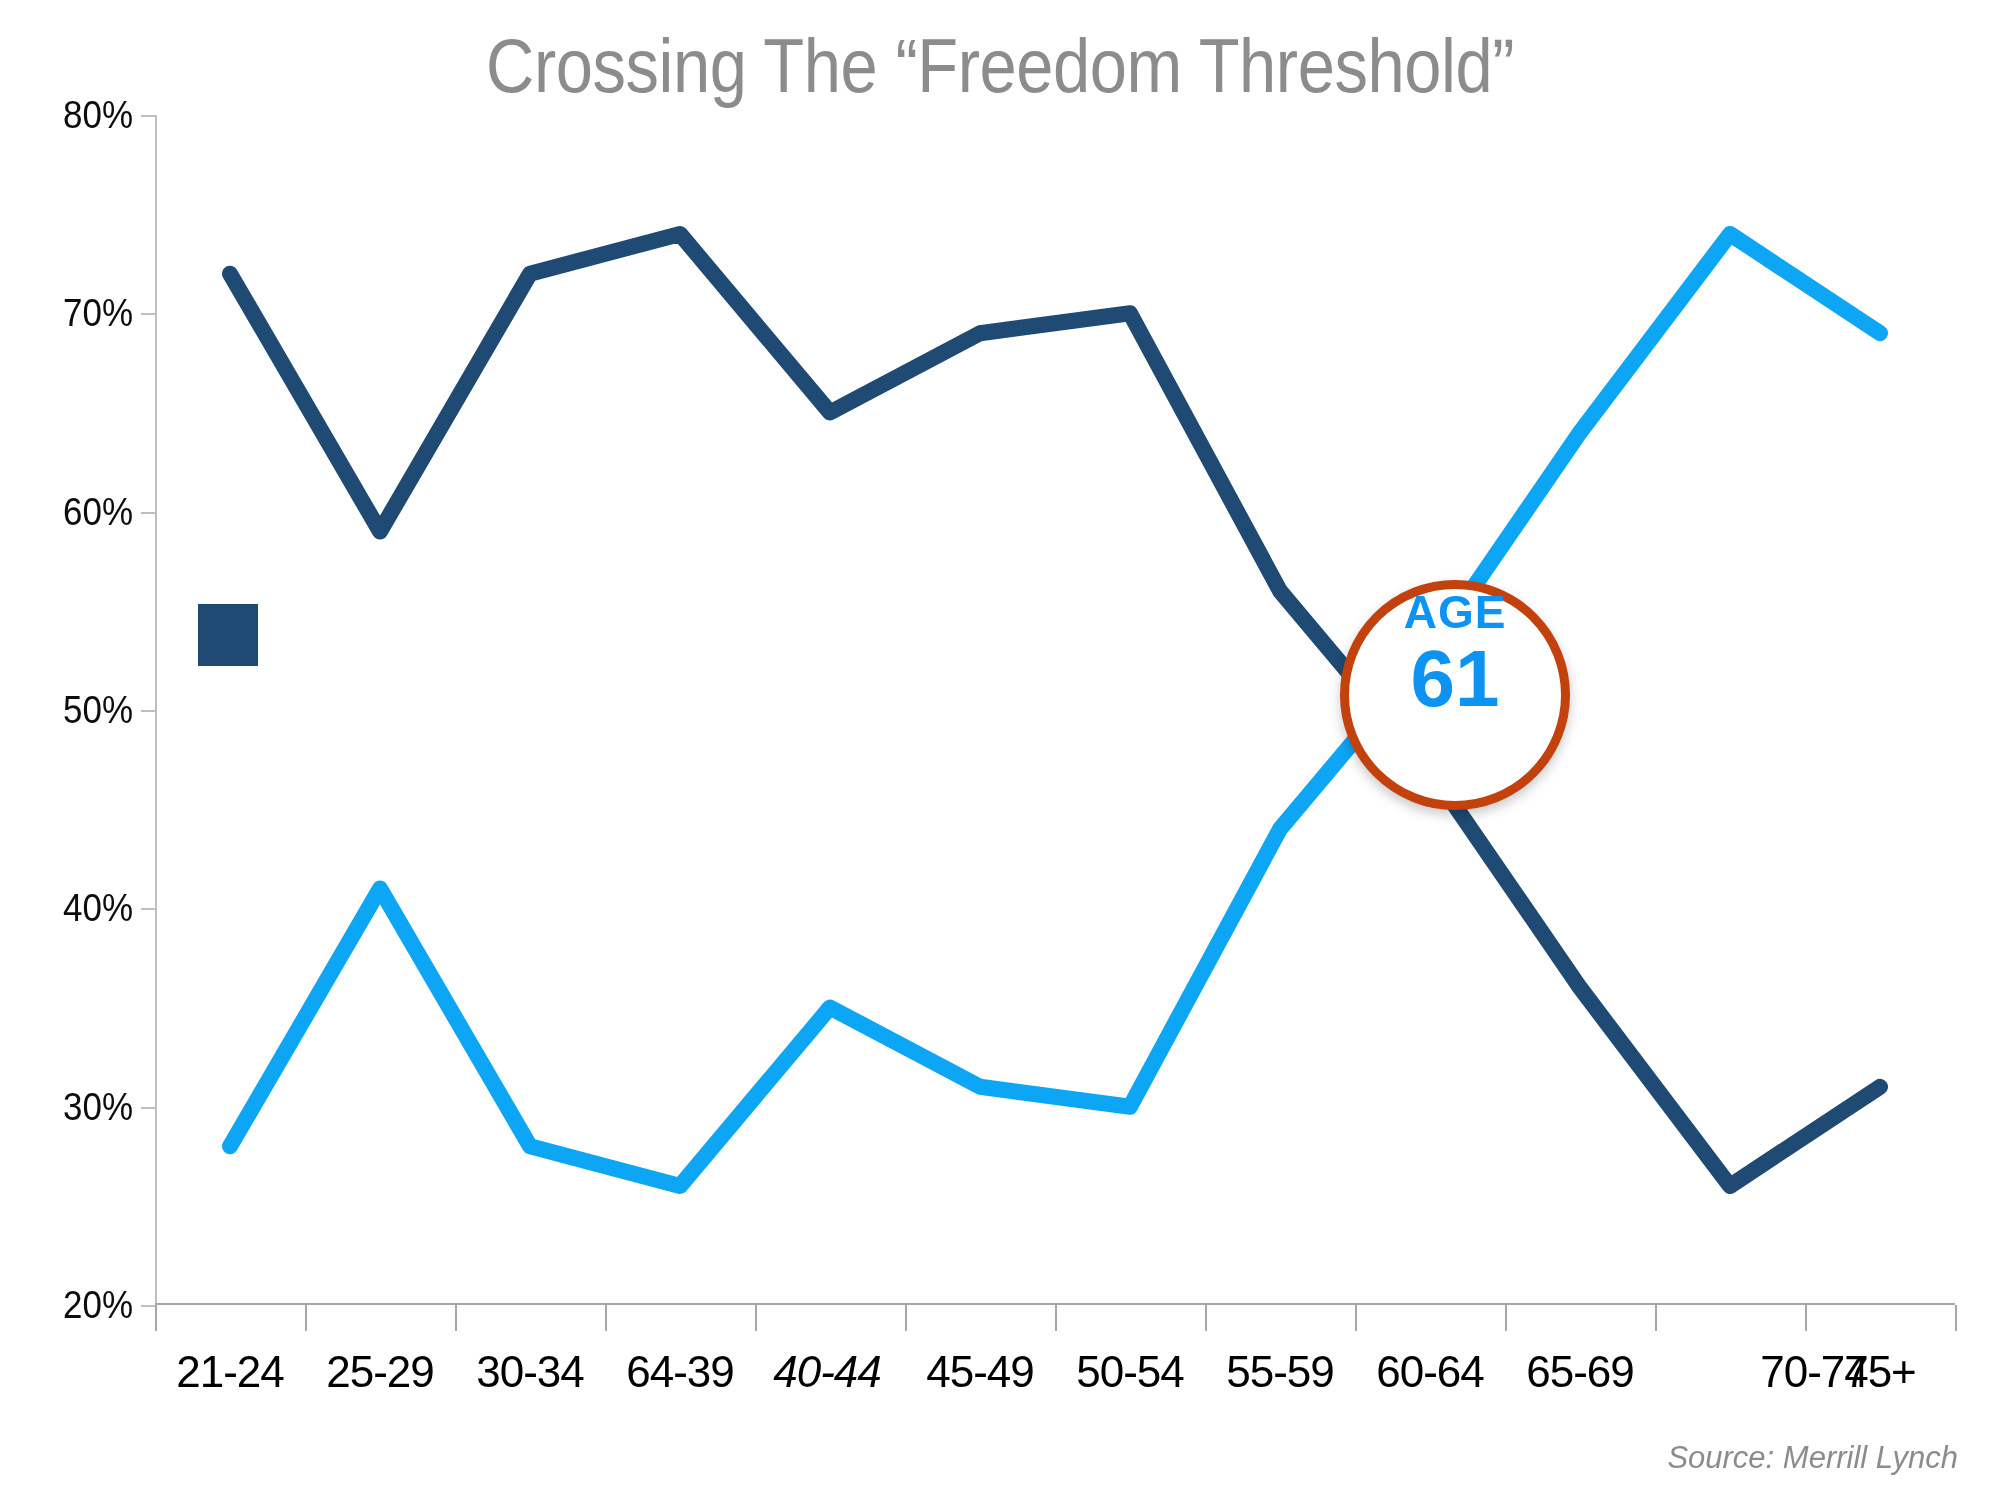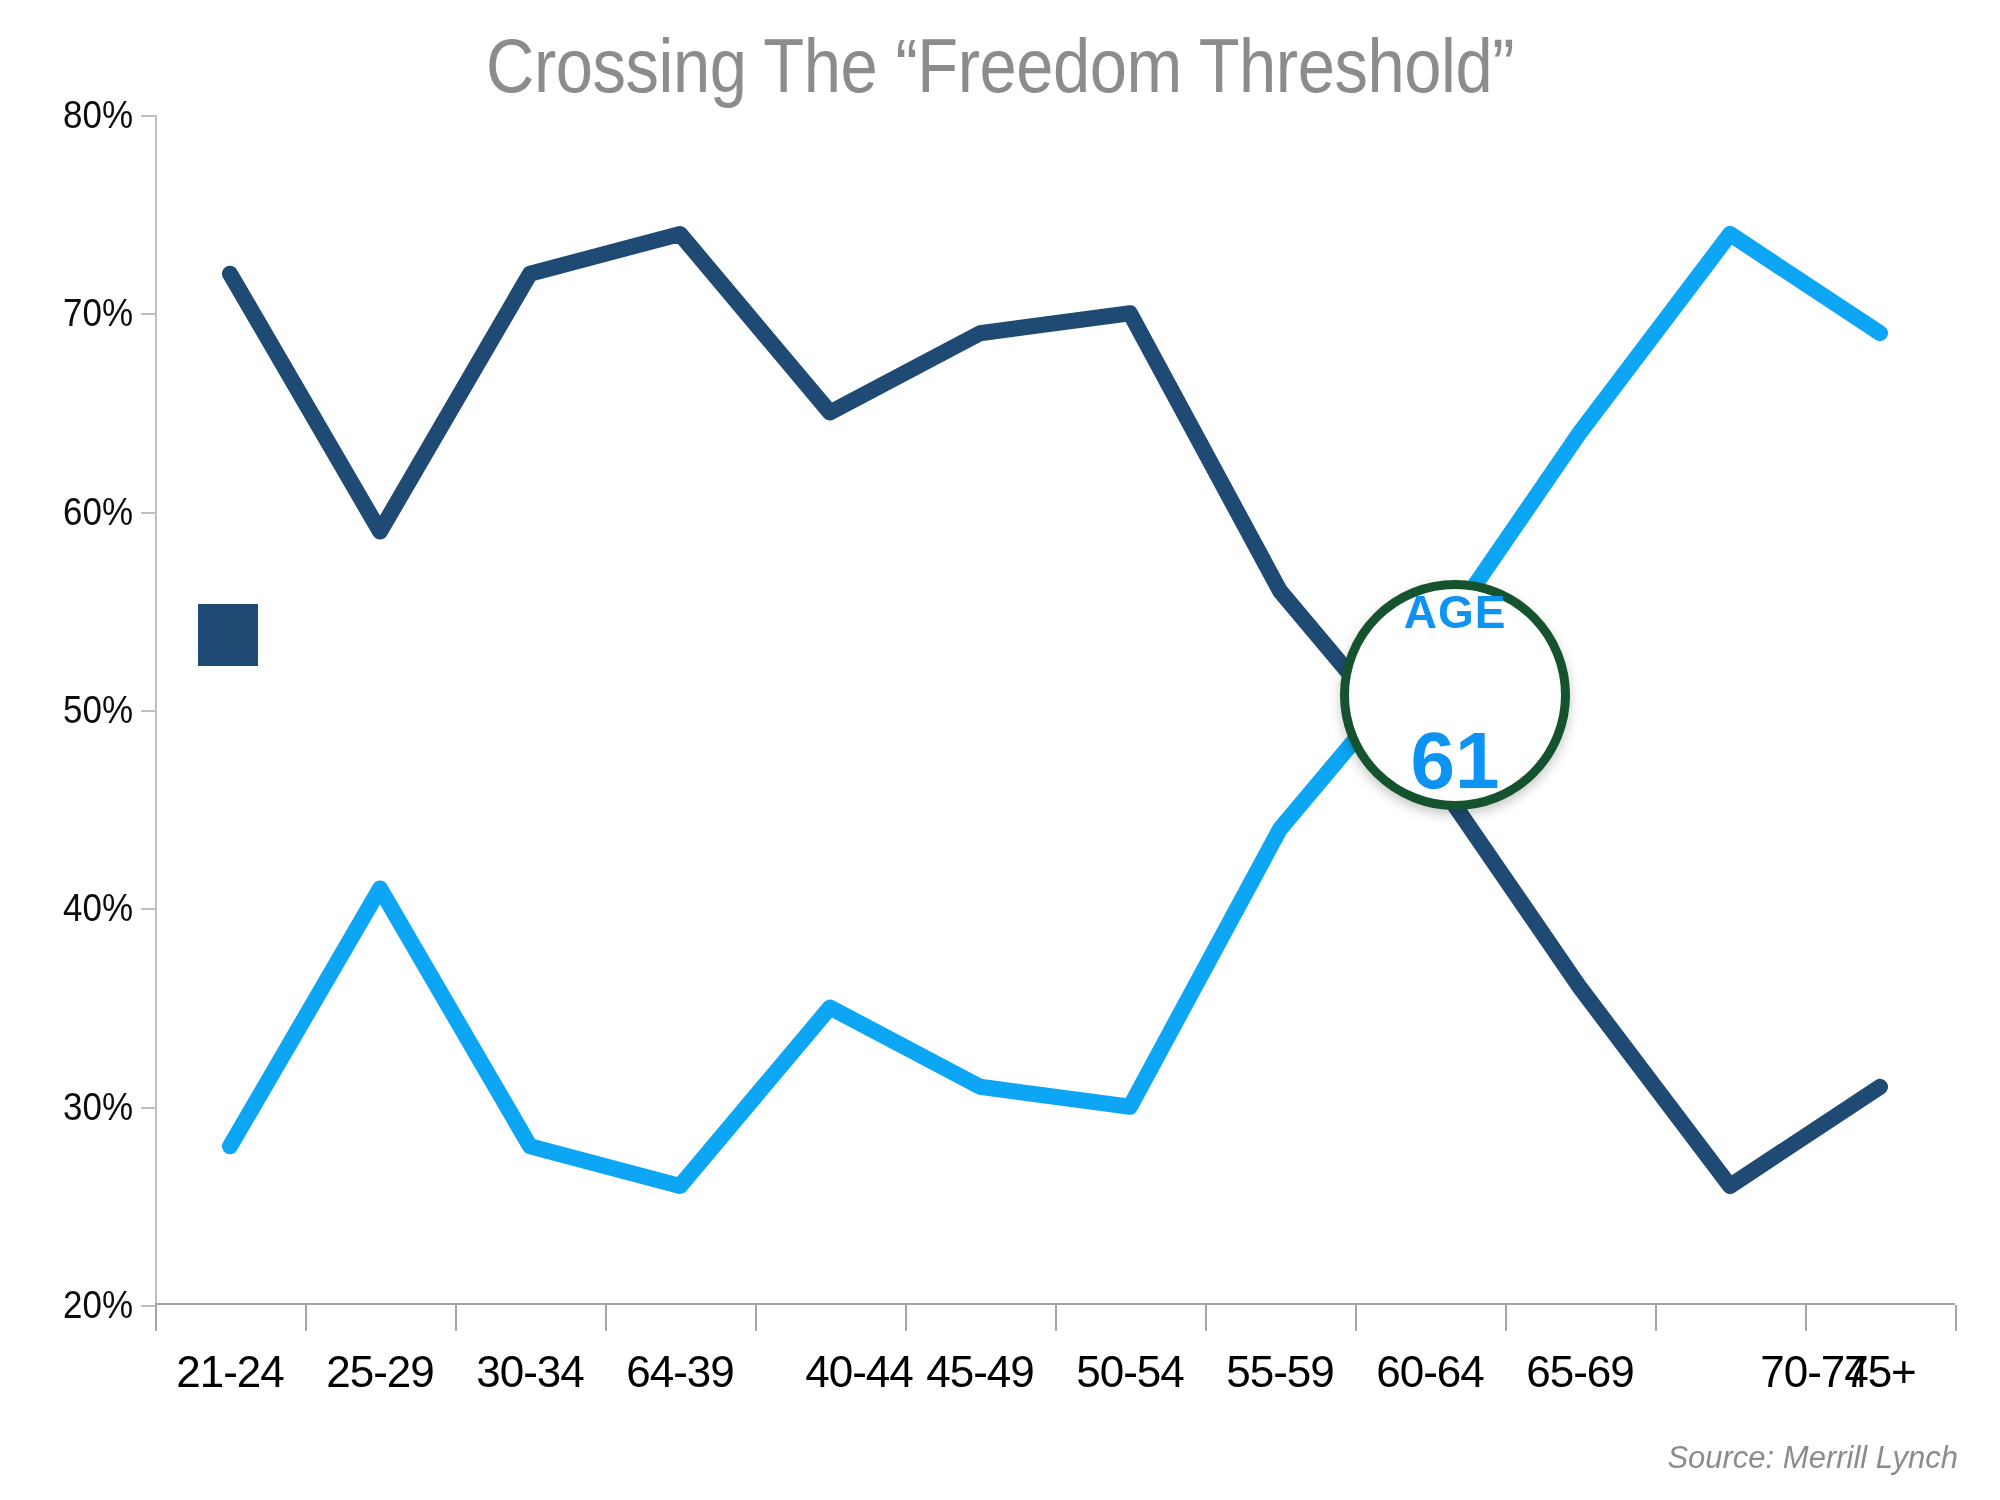--- a/index.html
+++ b/index.html
@@ -118,26 +118,26 @@
   }
 
   
   .badge{
     position:absolute;
     left:1340px;
     top:580px;
     width:230px;height:230px;
     border-radius:50%;
     background:#ffffff;
-    border:9px solid #14532d;
+    border:9px solid #c2410c;
     box-sizing:border-box;
     display:flex;
     flex-direction:column;
     align-items:center;
-    justify-content:space-between;
+    justify-content:flex-start;
     box-shadow:0 5px 12px rgba(0,0,0,0.22);
   }
   .badge-label{
     font-size:46px;
     font-weight:bold;
     color:#0d93f2;
     letter-spacing:1px;
     line-height:1;
     margin-bottom:4px;
   }
@@ -213,21 +213,21 @@
         <div class="xtick" style="left: 1350px;"></div>
         <div class="xtick" style="left: 1500px;"></div>
         <div class="xtick" style="left: 1650px;"></div>
         <div class="xtick" style="left: 1800px;"></div>
       </div>
     <div id="xlabels">
         <div class="xlabel" style="left: 75px;">21-24</div>
         <div class="xlabel" style="left: 225px;">25-29</div>
         <div class="xlabel" style="left: 375px;">30-34</div>
         <div class="xlabel" style="left: 525px;">64-39</div>
-        <div class="xlabel" style="left: 704px;">40-44</div>
+        <div class="xlabel" style="left: 672px; font-style: italic;">40-44</div>
         <div class="xlabel" style="left: 825px;">45-49</div>
         <div class="xlabel" style="left: 975px;">50-54</div>
         <div class="xlabel" style="left: 1125px;">55-59</div>
         <div class="xlabel" style="left: 1275px;">60-64</div>
         <div class="xlabel" style="left: 1425px;">65-69</div>
         <div class="xlabel" style="left: 1659px;">70-74</div>
         <div class="xlabel" style="left: 1725px;">75+</div>
       </div>
 
     <svg class="lines" viewBox="0 0 1800 1190" preserveAspectRatio="none">

